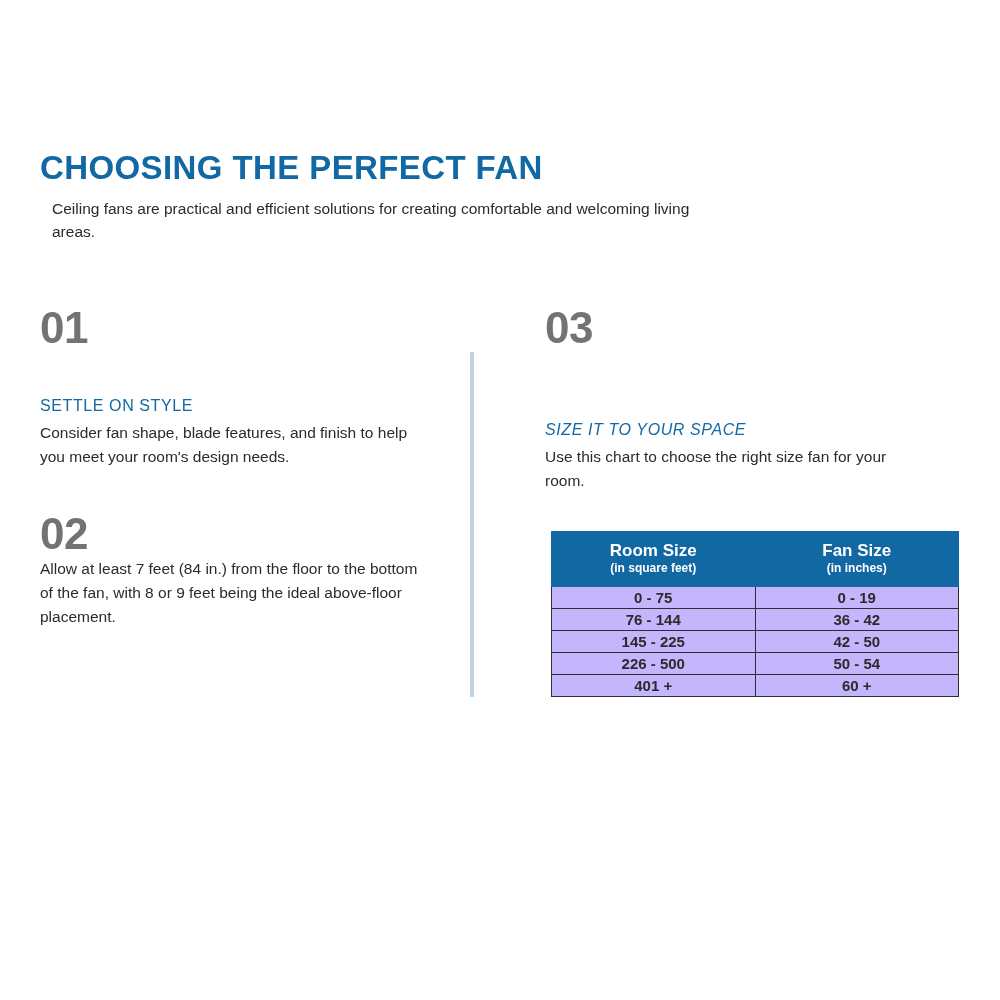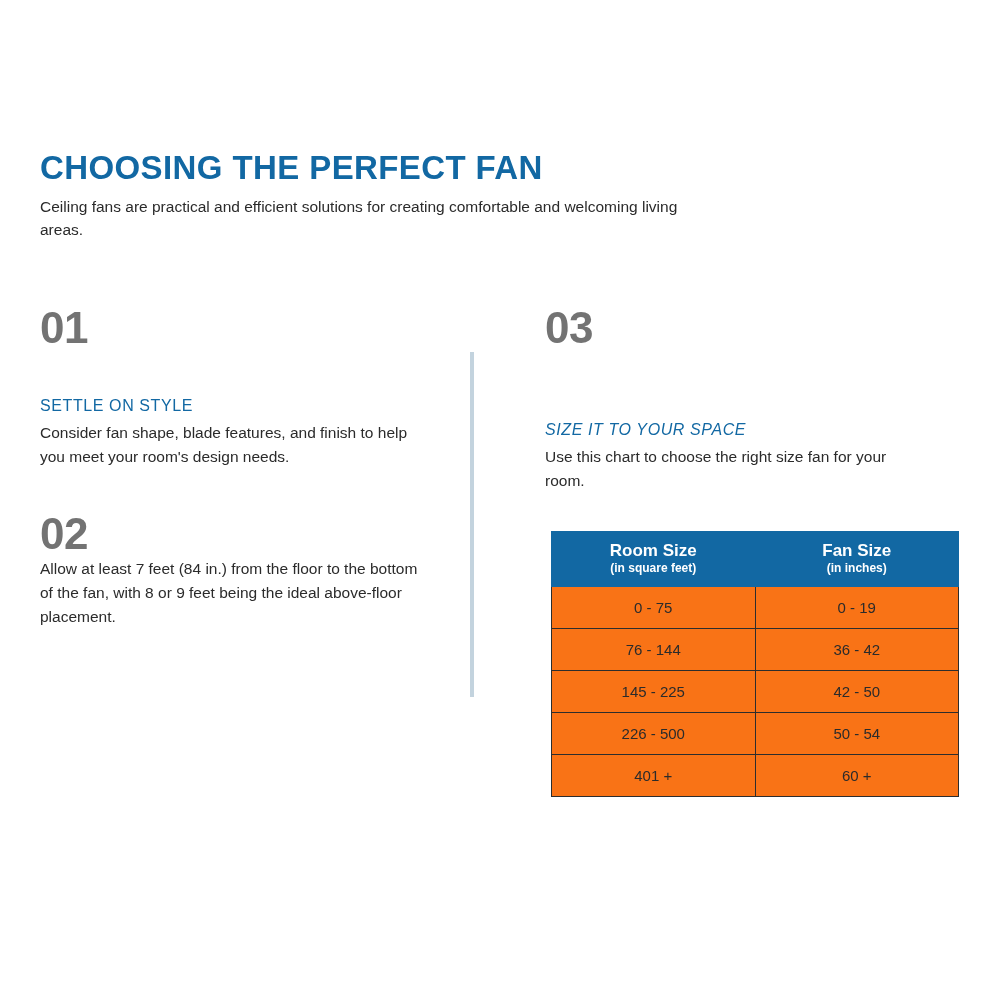--- a/index.html
+++ b/index.html
@@ -33,21 +33,21 @@
     font-weight: bold;
     color: #1268a3;
     letter-spacing: 0.4px;
     margin: 0 0 10px 0;
     line-height: 1.1;
   }
   .subtitle {
     font-size: 15.5px;
     color: #2b2b2b;
     line-height: 1.45;
-    margin: 0;
+    margin: 12px;
     max-width: 640px;
   }
 
   
   .col-left {
     position: absolute;
     left: 40px;
     top: 305px;
     width: 420px;
   }
@@ -133,25 +133,26 @@
     line-height: 1.15;
   }
   .th-sub {
     font-size: 12px;
     display: block;
     font-weight: bold;
     line-height: 1.3;
   }
   table.size-chart td {
     text-align: center;
-    padding: 12px 4px;
+    padding: 2px 4px;
     border: 1px solid #2d2d2d;
     font-size: 15px;
     color: #2b2b2b;
-    background: #f97316;
+    background: #c4b5fd;
+    font-weight: bold;
   }
 </style>
 </head>
 <body>
 
 <div class="page">
 
   <div class="header">
     <h1 class="title">CHOOSING THE PERFECT FAN</h1>
     <p class="subtitle">Ceiling fans are practical and efficient solutions for creating comfortable and welcoming living areas.</p>

